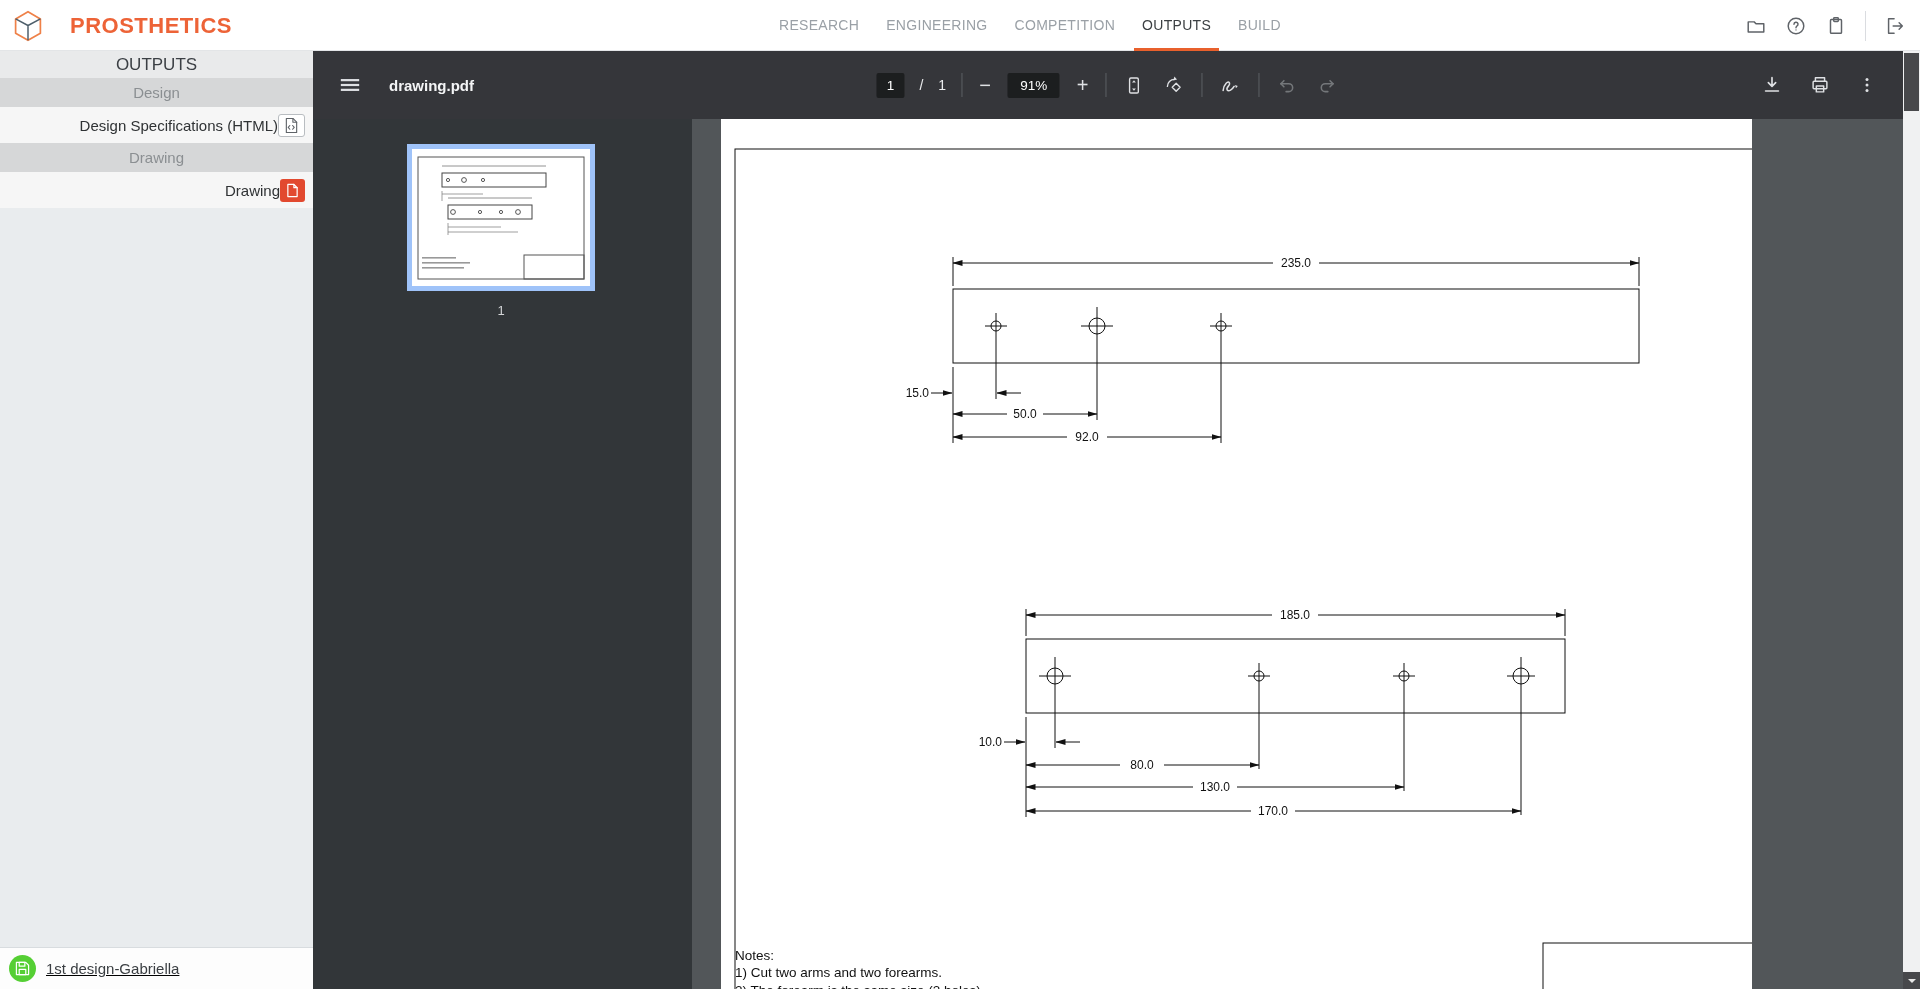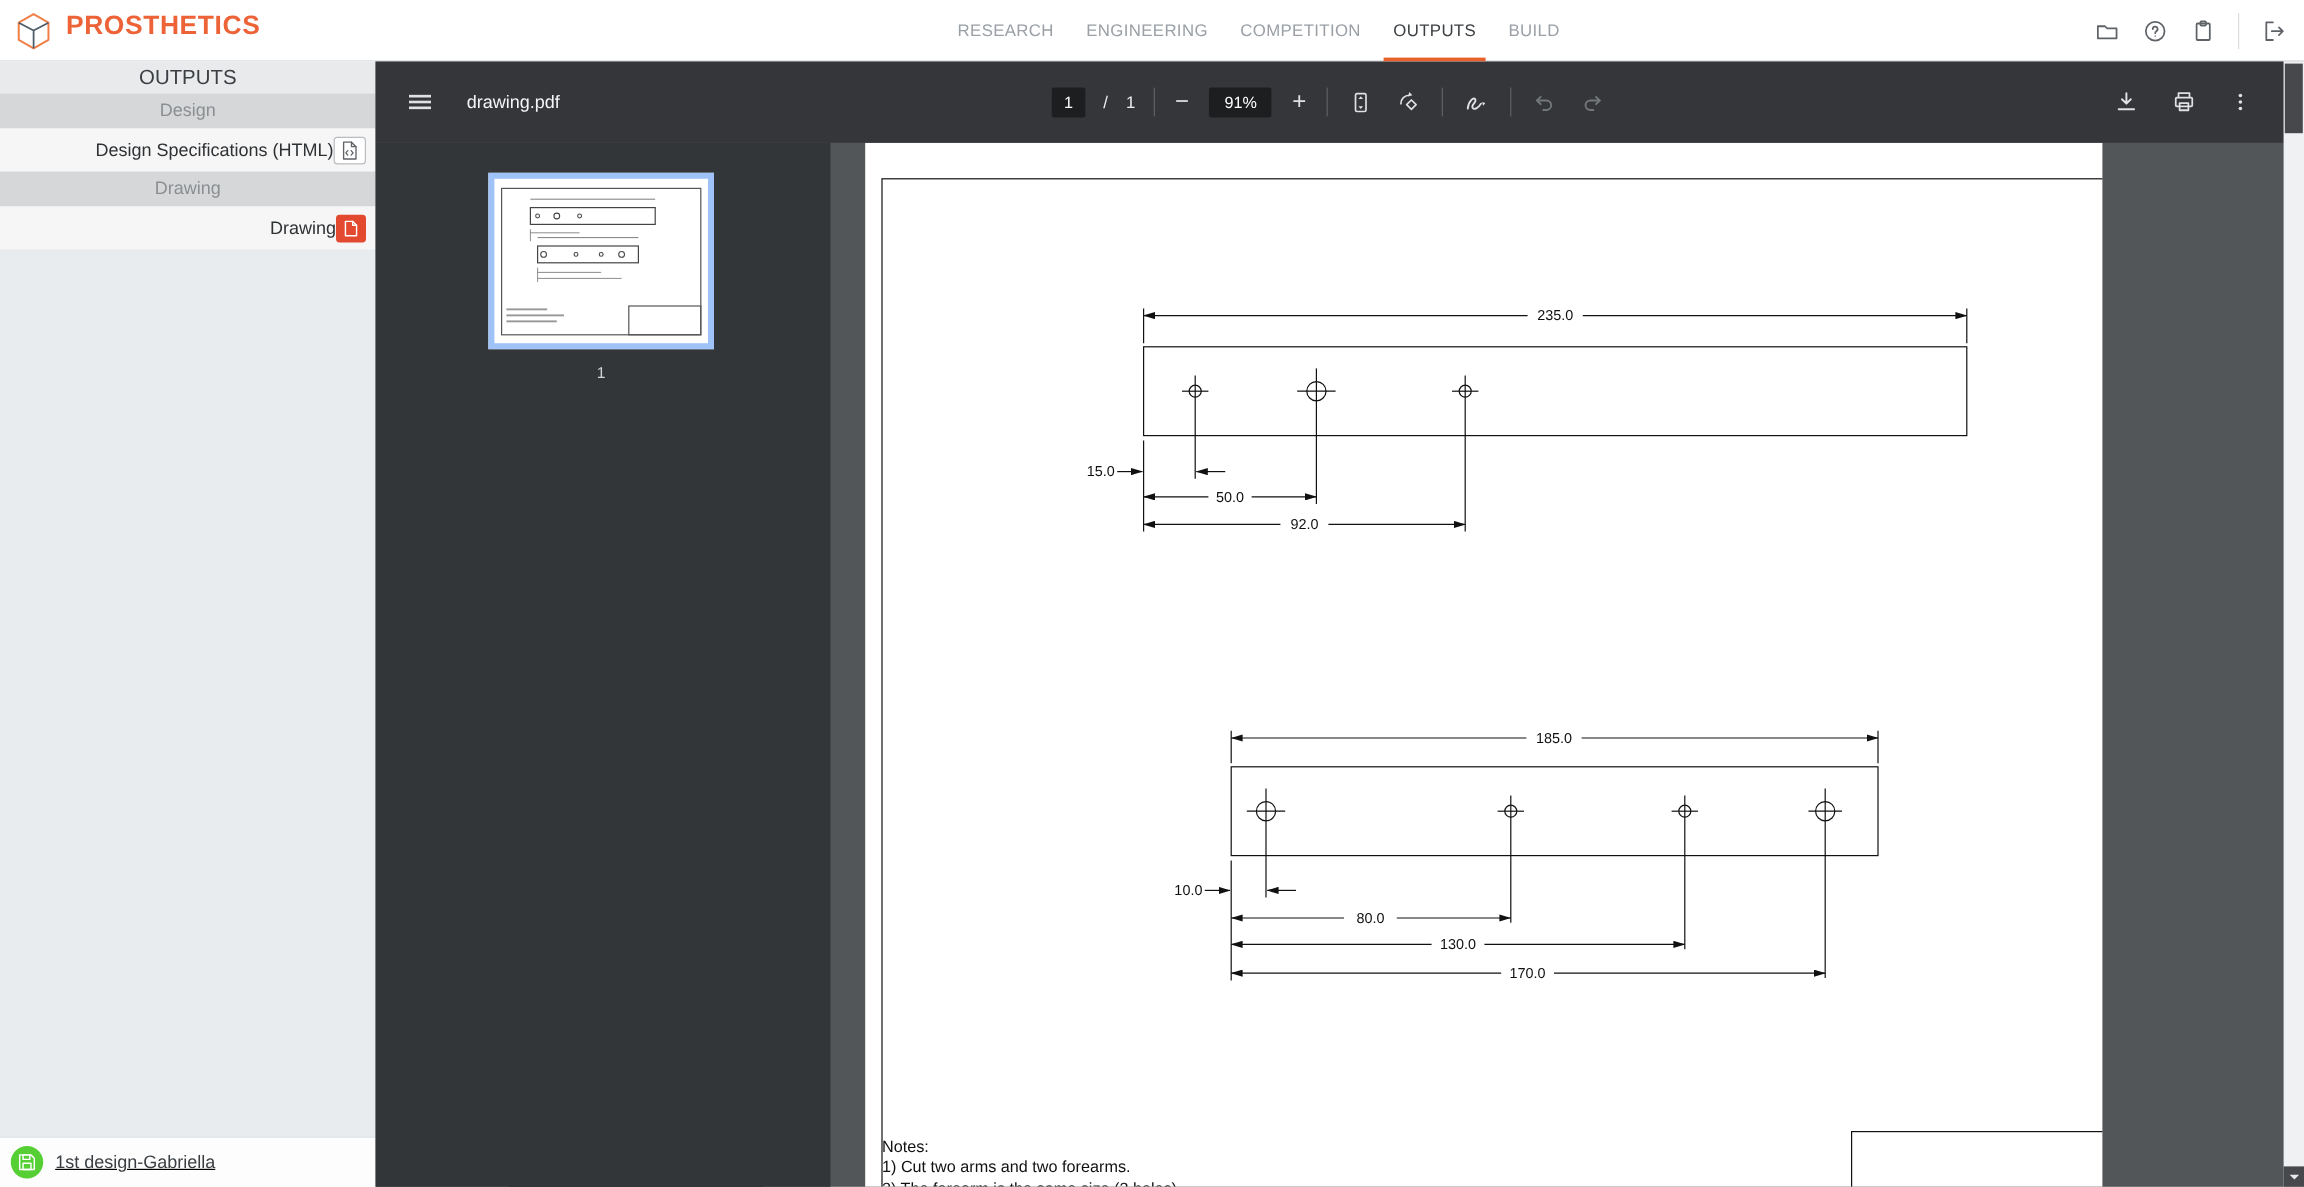--- a/index.html
+++ b/index.html
@@ -2,23 +2,23 @@
 <html><head>
 <meta charset="utf-8">
 <style>
   * { margin:0; padding:0; box-sizing:border-box; }
   html,body { width:1920px; height:989px; overflow:hidden; background:#fff;
               font-family:"Liberation Sans", sans-serif; }
 
   
   .topbar { position:absolute; left:0; top:0; width:1920px; height:51px;
             background:#fff; border-bottom:1px solid #e3e5e7; z-index:30; }
-  .brand { position:absolute; left:10px; top:8px; display:flex; gap:9px; }
+  .brand { position:absolute; left:10px; top:8px; display:flex; align-items:center; gap:24px; }
   .brand-name { font-size:22px; font-weight:600; letter-spacing:.5px; color:#ed6337; }
-  .topnav { position:absolute; left:779px; top:0; height:51px; display:flex; gap:27px;margin-left:19px; }
+  .topnav { position:absolute; left:779px; top:0; height:51px; display:flex; gap:27px; }
   .nav-item { height:51px; line-height:51px; font-size:14px; letter-spacing:.3px;
               color:#9aa0a6; position:relative; cursor:pointer; }
   .nav-item.active { color:#3c4043; }
   .nav-item.active::after { content:""; position:absolute; left:-8px; right:-8px; bottom:0;
               height:3px; background:#e8602c; }
   .top-icons { position:absolute; right:14px; top:0; height:51px; display:flex;
                align-items:center; gap:18px; color:#5f6368; }
   .top-icons svg { display:block; }
   .vsep { width:1px; height:30px; background:#dadce0; }
 
@@ -44,21 +44,21 @@
   .sb-user-label { font-size:15px; color:#3a3e42; }
 
   
   .viewer { position:absolute; left:313px; top:51px; width:1607px; height:938px;
             background:#525659; }
   .pdf-toolbar { position:absolute; left:0; top:0; width:1590px; height:68px;
             background:#35363a; display:flex; align-items:center; padding:0 24px; color:#dfe1e4; }
   .pdf-toolbar .icon-btn { background:none; border:none; color:#dfe1e4; cursor:pointer;
             display:flex; align-items:center; justify-content:center; padding:2px; }
   .pdf-toolbar .icon-btn.disabled { color:#74777a; cursor:default; }
-  .pdf-title { font-size:15px; font-weight:400; color:#f4f5f6; margin-left:26px; }
+  .pdf-title { font-size:15px; font-weight:700; color:#f4f5f6; margin-left:26px; }
   .tb-center { position:absolute; left:50%; top:0; height:68px; transform:translateX(-50%);
             display:flex; align-items:center; gap:15px; }
   .tb-right { margin-left:auto; display:flex; align-items:center; gap:22px; }
   .tb-box { background:#1c1e1f; border:none; color:#fff; border-radius:2px; height:25px;
             font-size:13.5px; text-align:center; font-family:"Liberation Sans",sans-serif; }
   .page-box { width:28px; }
   .zoom-box { width:52px; }
   .tb-sep { width:1px; height:24px; background:#5d6064; }
   .tb-text { font-size:14px; color:#eceeef; }
 

